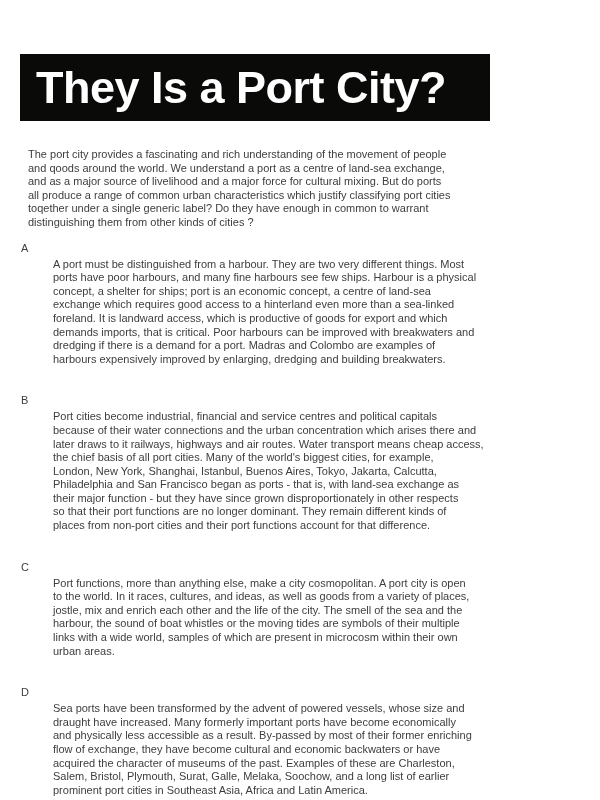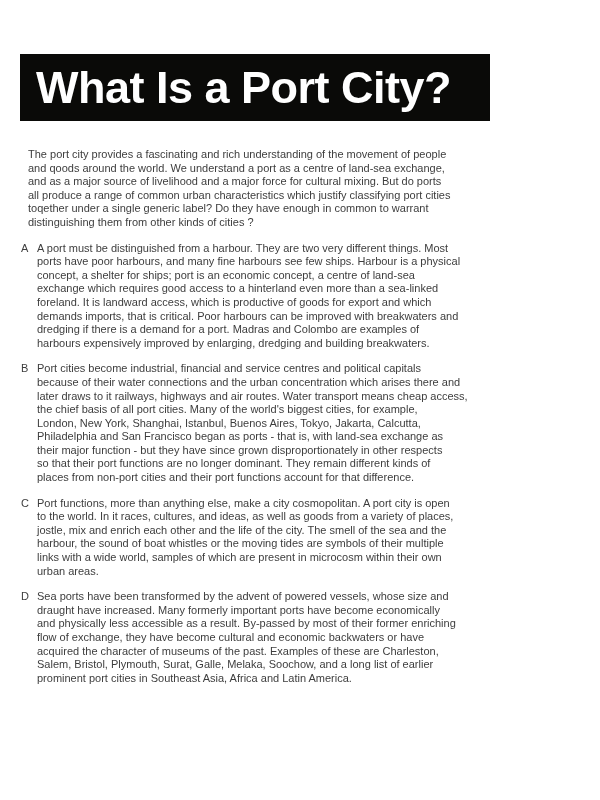--- a/index.html
+++ b/index.html
@@ -54,35 +54,35 @@
     margin:0 0 12px 21px;
   }
   .plabel{
     flex:0 0 16px;
     width:16px;
     font-size:11px;
     line-height:13.6px;
     color:var(--body-text);
   }
   .ptext{
-    margin:0;
+    margin:16px;
     width:486px;
     font-size:11px;
     line-height:13.6px;
     color:var(--body-text);
     white-space:pre-line;
   }
 </style>
 </head>
 <body>
 
 <div class="page">
 
   <div class="banner">
-    <h1>What Is a Port City?</h1>
+    <h1>They Is a Port City?</h1>
   </div>
 
   <div class="content">
 
     <p class="intro">The port city provides a fascinating and rich understanding of the movement of people
 and qoods around the world. We understand a port as a centre of land-sea exchange,
 and as a major source of livelihood and a major force for cultural mixing. But do ports
 all produce a range of common urban characteristics which justify classifying port cities
 toqether under a single generic label? Do they have enough in common to warrant
 distinguishing them from other kinds of cities ?</p>

